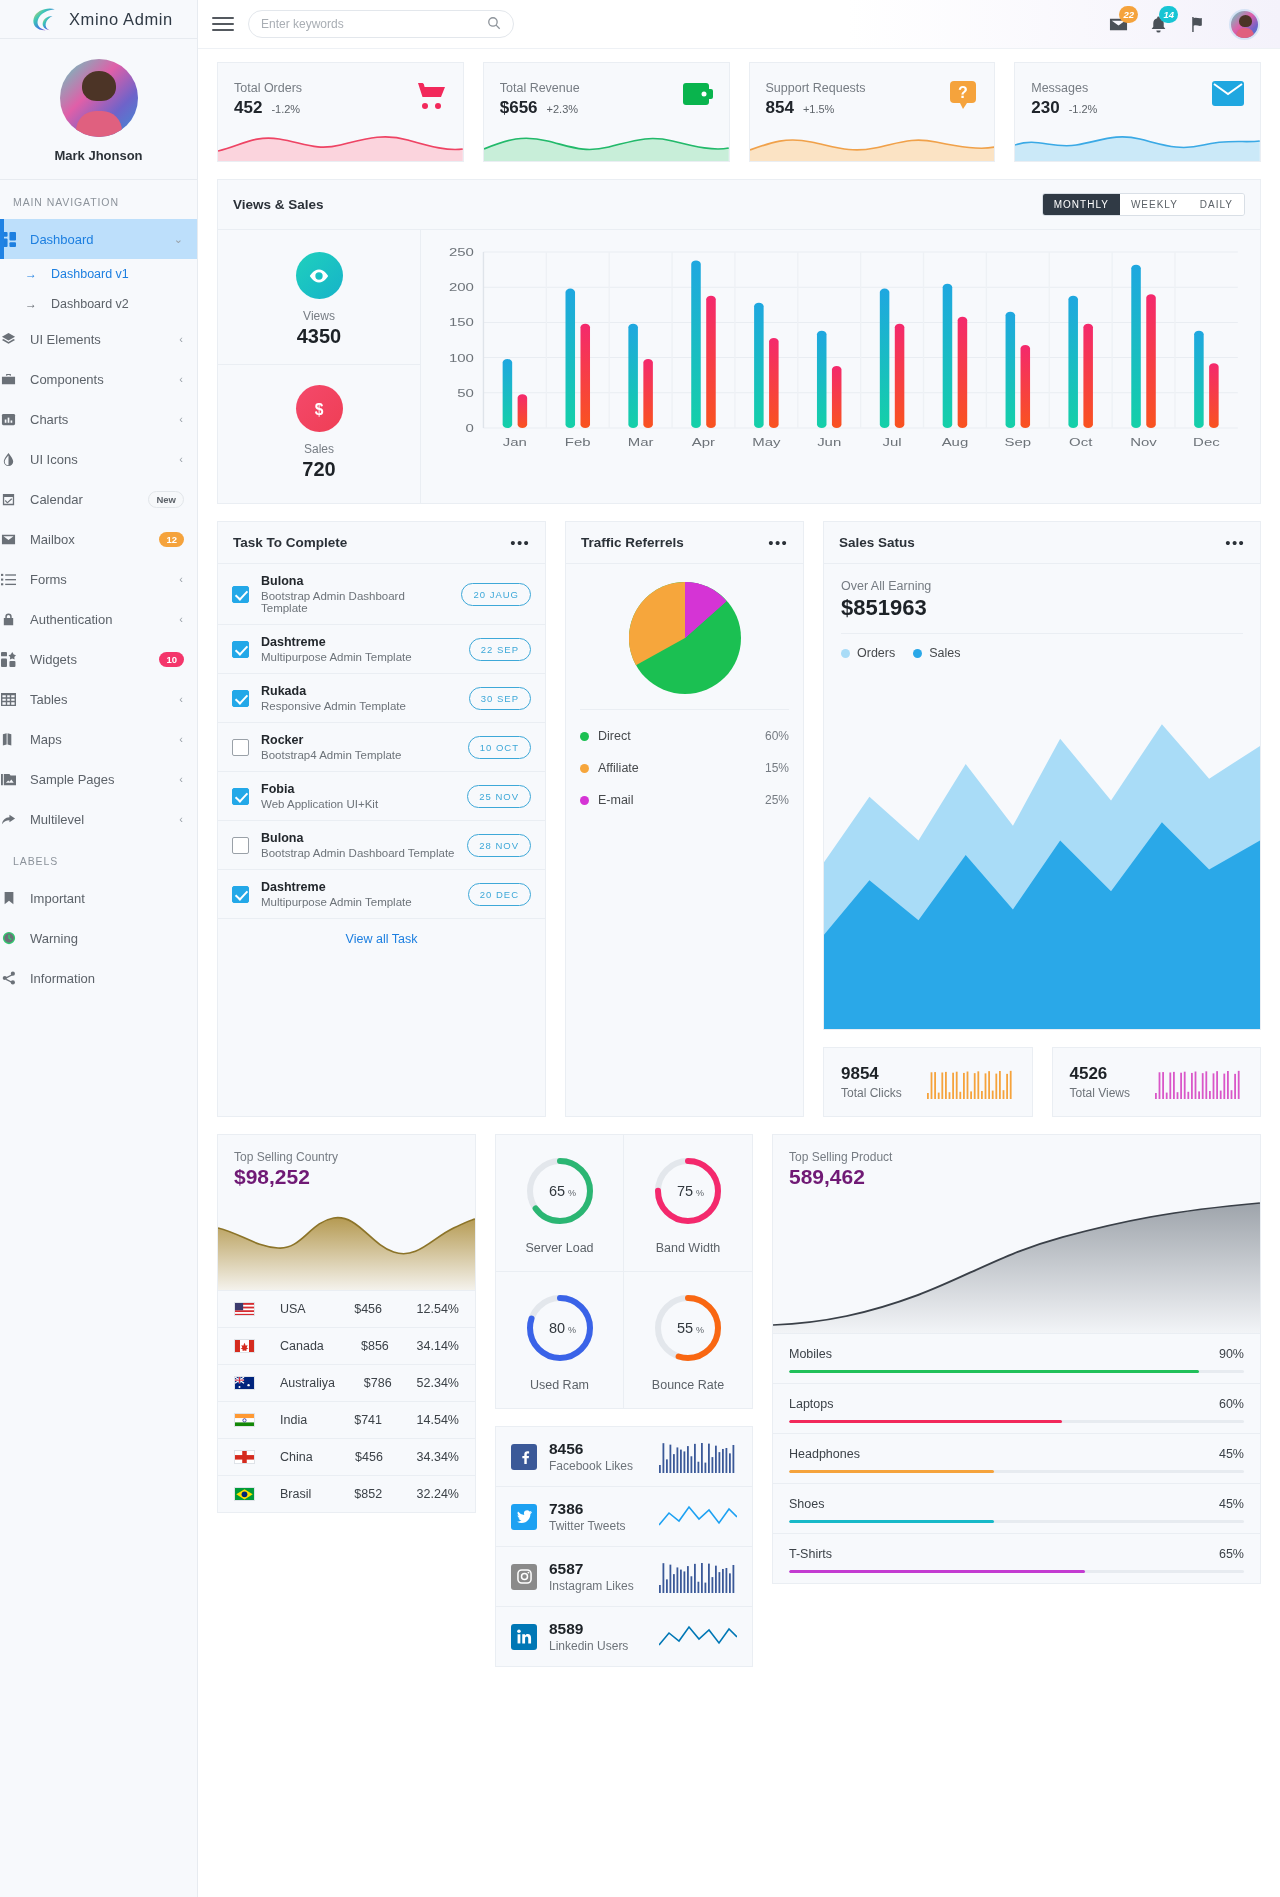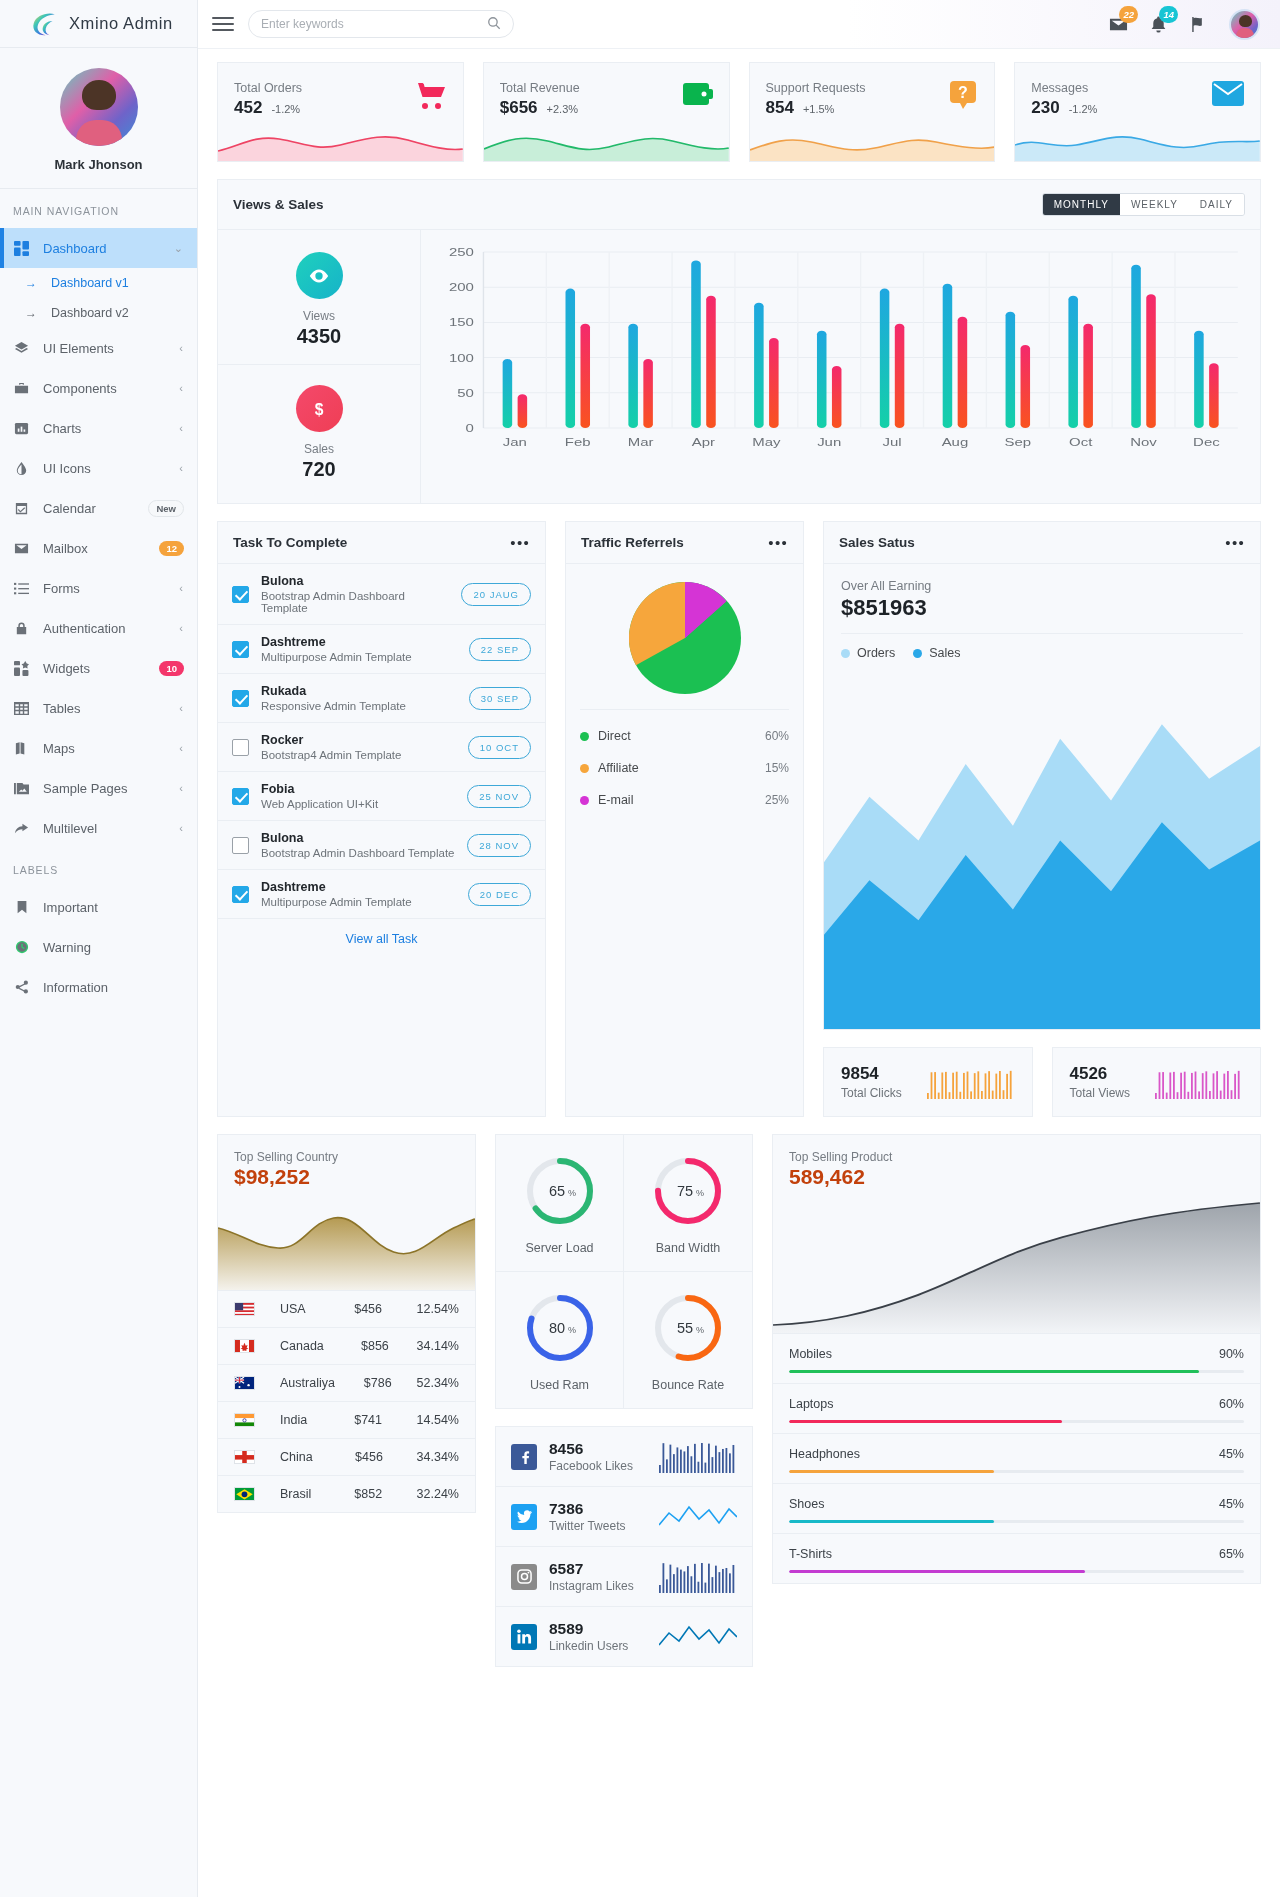--- a/index.html
+++ b/index.html
@@ -7,37 +7,37 @@
     width: 1280px; height: 1897px;
     font-family: "Liberation Sans", sans-serif;
     background: #ffffff; color: #46494c;
     font-size: 13px; overflow: hidden;
   }
   .app { display: flex; width: 1280px; height: 1897px; }
 
   
   .sidebar { width: 198px; background: #f7f9fc; border-right: 1px solid #e7ebf0;
              display: flex; flex-direction: column; flex: 0 0 198px; }
-  .brand { height: 48px; display: flex; align-items: center; gap: 9px;
+  .brand { height: 39px; display: flex; align-items: center; gap: 9px;
            padding-left: 30px; border-bottom: 1px solid #e7ebf0; }
   .brand-logo { width: 30px; height: 26px; position: relative; }
   .brand-name { font-size: 16.5px; color: #303a45; letter-spacing: .6px; }
   .profile { padding: 20px 0 16px; text-align: center; border-bottom: 1px solid #e7ebf0; }
   .avatar-lg { width: 78px; height: 78px; border-radius: 50%; margin: 0 auto 11px;
                background: linear-gradient(135deg,#5fcfc2 0%,#e05fa8 40%,#6f63c9 70%,#3c8fd6 100%);
                position: relative; overflow: hidden; }
   .avatar-lg::before { content:""; position:absolute; left:22px; top:12px; width:34px; height:30px;
       border-radius:50% 50% 44% 44%; background:#4c3426; }
   .avatar-lg::after { content:""; position:absolute; left:16px; bottom:0; width:46px; height:26px;
       border-radius:20px 20px 0 0; background:#e0607f; }
   .profile-name { font-size: 13px; font-weight: bold; color: #2c3238; }
   .nav-title { font-size: 10.5px; letter-spacing: .9px; color: #8c939b;
                padding: 16px 0 11px 13px; }
   .nav { list-style: none; }
-  .nav-item { display: flex; align-items: center; height: 40px; padding-left: 13px;
+  .nav-item { display: flex; align-items: center; height: 40px; padding-left: 0;
               gap: 13px; color: #5c6269; cursor: pointer; position: relative; font-size: 13px; }
   .nav-item.active { background: #bddffb; color: #1d7fe0; }
   .nav-item.active::before { content: ""; position: absolute; left: 0; top: 0; bottom: 0;
                              width: 4px; background: #1f82e4; }
   .nav-ico { width: 17px; height: 17px; display: flex; align-items: center;
              justify-content: center; flex: 0 0 17px; color: #6b7178; }
   .nav-item.active .nav-ico { color: #1d7fe0; }
   .nav-ico svg { width: 15px; height: 15px; fill: currentColor; }
   .nav-label { flex: 1; }
   .chev { color: #9aa1a8; font-size: 11px; padding-right: 14px; }
@@ -167,21 +167,21 @@
   
   .mini { flex: 1; display: flex; align-items: center; padding: 16px 17px; gap: 10px; }
   .mini-val { font-size: 17px; font-weight: bold; color: #1d2227; }
   .mini-lbl { font-size: 12px; color: #6d7379; margin-top: 2px; }
   .mini-spark { margin-left: auto; width: 88px; height: 34px; }
 
   
   .country-card { width: 259px; flex: 0 0 259px; }
   .cc-top { padding: 15px 16px 0; }
   .cc-lbl { font-size: 12px; color: #767c83; }
-  .cc-val { font-size: 21px; font-weight: bold; color: #c2410c; margin-top: 1px; }
+  .cc-val { font-size: 21px; font-weight: bold; color: #701a75; margin-top: 1px; }
   .cc-chart { height: 92px; margin-top: 9px; }
   .cc-chart svg { width: 100%; height: 100%; display: block; }
   .crow { display: flex; align-items: center; gap: 25px; padding: 11px 16px;
           border-top: 1px solid #eaeef3; font-size: 12.5px; }
   .flag { width: 21px; height: 14px; flex: 0 0 21px; border: 1px solid #dfe3e8; position: relative;
           overflow: hidden; }
   .cname { flex: 1; color: #3c4248; }
   .cmoney { width: 46px; text-align: right; color: #3c4248; }
   .cpct { width: 52px; text-align: right; color: #3c4248; }
 

